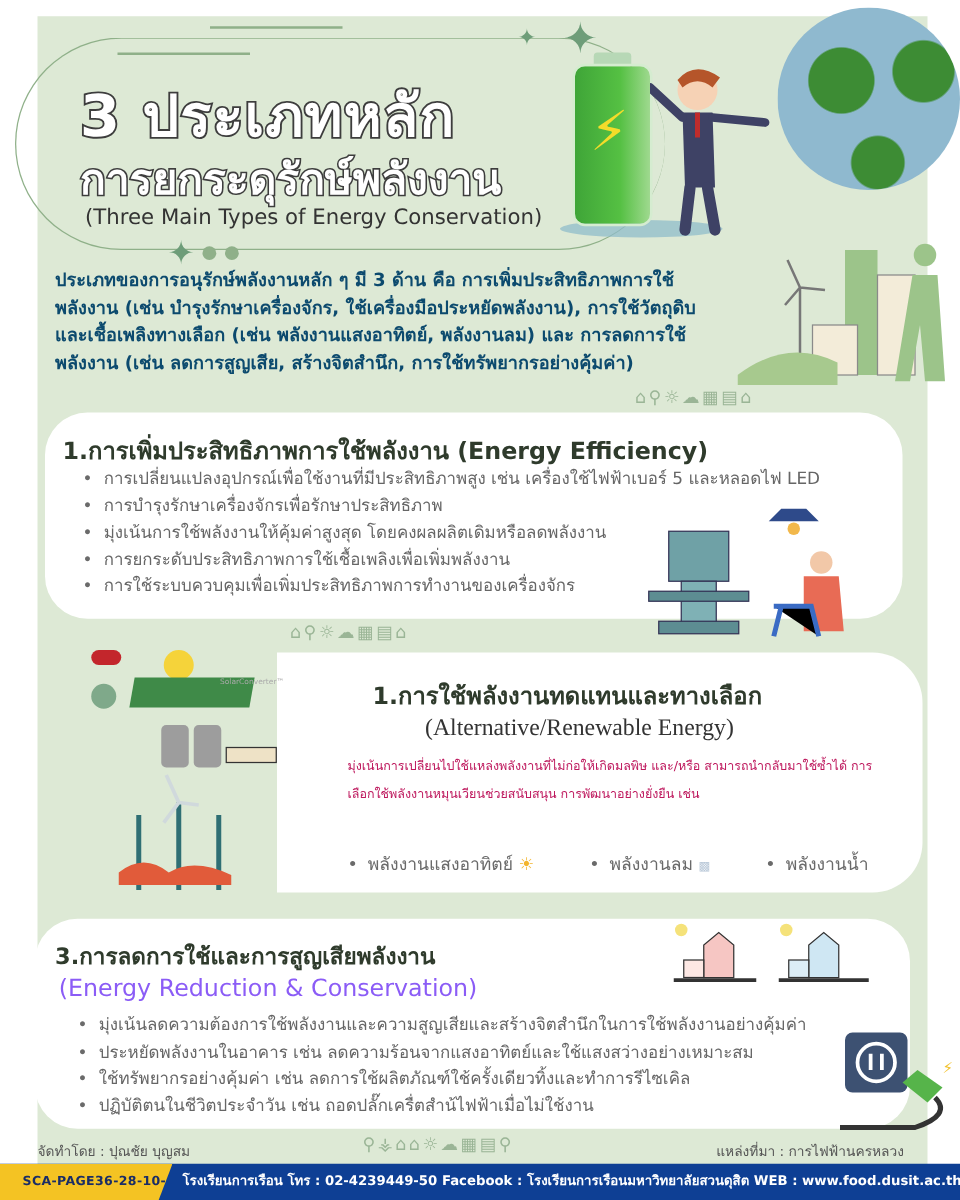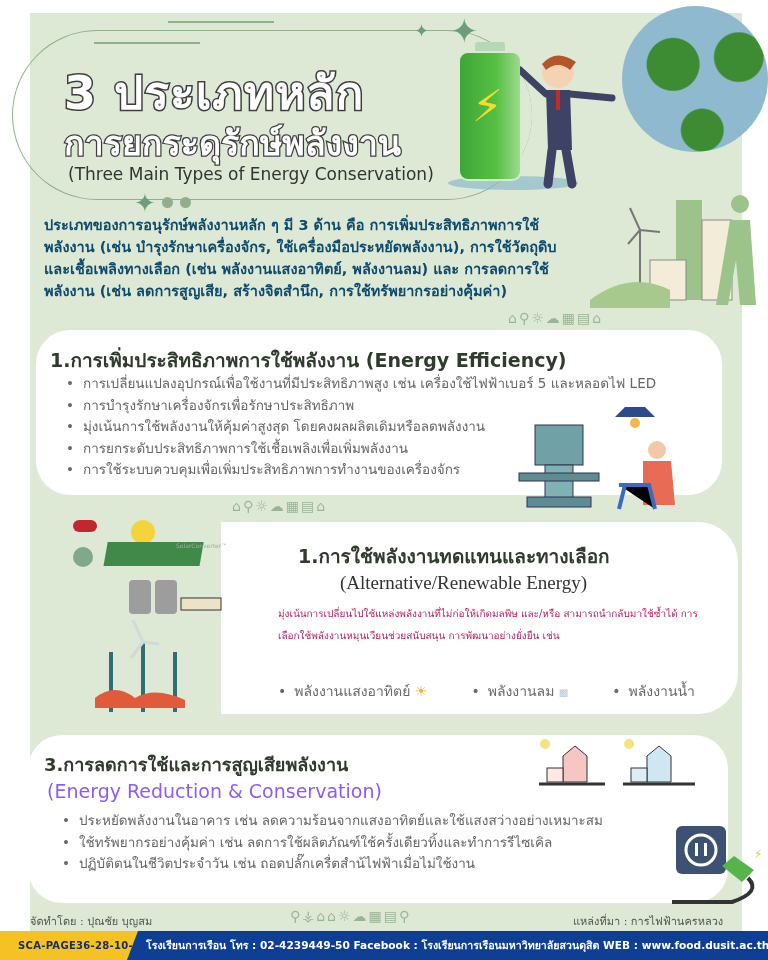--- a/index.html
+++ b/index.html
@@ -200,20 +200,21 @@
     <path d="M28 50 L28 24 L40 14 L52 24 L52 50Z" fill="#f6c6c3" stroke="#333"></path>
     <rect x="12" y="36" width="16" height="14" fill="#fde8e4" stroke="#333"></rect>
     <line x1="4" y1="52" x2="70" y2="52" stroke="#333" stroke-width="3"></line>
     <circle cx="94" cy="12" r="5" fill="#f5e27a"></circle>
     <path d="M112 50 L112 24 L124 14 L136 24 L136 50Z" fill="#cfe7f3" stroke="#333"></path>
     <rect x="96" y="36" width="16" height="14" fill="#dcedf6" stroke="#333"></rect>
     <line x1="88" y1="52" x2="160" y2="52" stroke="#333" stroke-width="3"></line>
   </svg>
 </div>
 <ul class="bullets" style="left:62px;top:810px;width:620px;">
+  <li>มุ่งเน้นลดความต้องการใช้พลังงานและความสูญเสียและสร้างจิตสำนึกในการใช้พลังงานอย่างคุ้มค่า</li>
   <li>ประหยัดพลังงานในอาคาร เช่น ลดความร้อนจากแสงอาทิตย์และใช้แสงสว่างอย่างเหมาะสม</li>
   <li>ใช้ทรัพยากรอย่างคุ้มค่า เช่น ลดการใช้ผลิตภัณฑ์ใช้ครั้งเดียวทิ้งและทำการรีไซเคิล</li>
   <li>ปฏิบัติตนในชีวิตประจำวัน เช่น ถอดปลั๊กเครื่ตสำน้ไฟฟ้าเมื่อไม่ใช้งาน</li>
 </ul>
 <div style="position:absolute;left:672px;top:822px;">
   <svg width="96" height="92" viewBox="0 0 96 92">
     <rect x="4" y="4" width="50" height="48" rx="6" fill="#3d5172"></rect>
     <circle cx="29" cy="28" r="15" fill="none" stroke="#fff" stroke-width="3"></circle>
     <rect x="23" y="21" width="3" height="13" fill="#fff"></rect>
     <rect x="32" y="21" width="3" height="13" fill="#fff"></rect>

